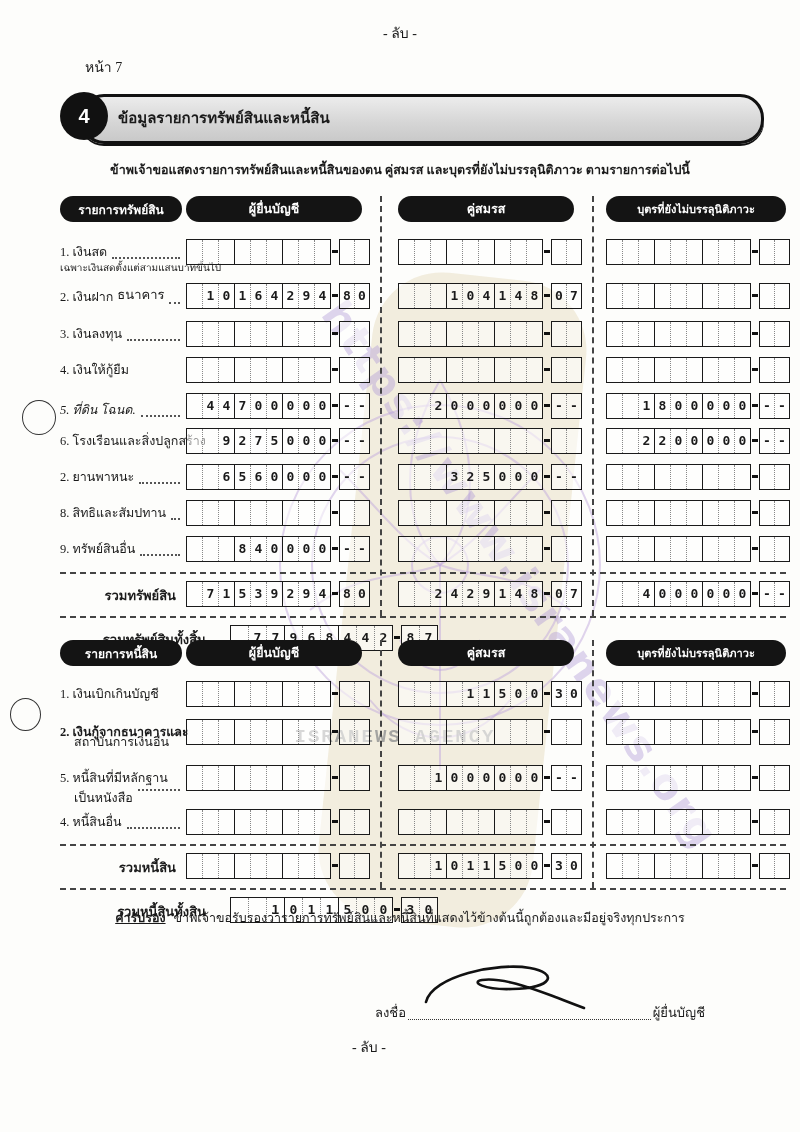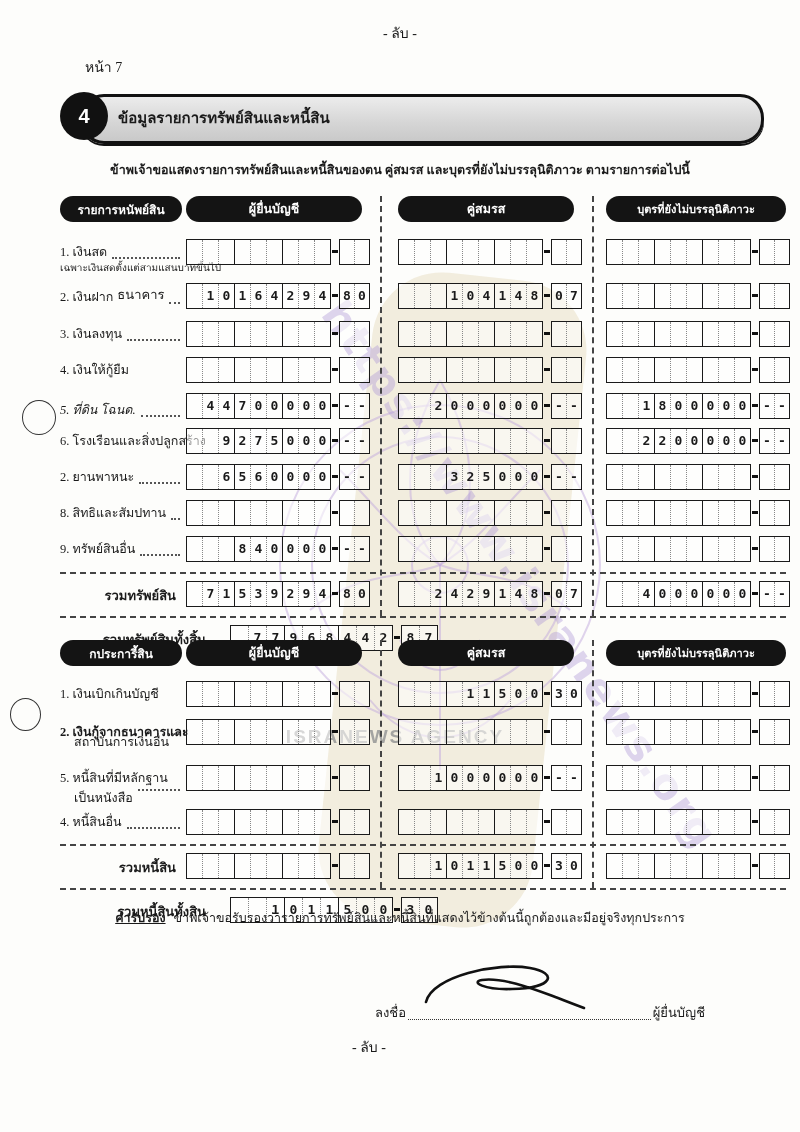--- a/index.html
+++ b/index.html
@@ -7,21 +7,21 @@
         font-family:"Liberation Serif","DejaVu Serif",serif;color:#1a1a1a;overflow:hidden;}
   .abs{position:absolute;}
   
   .wm{position:absolute;inset:0;z-index:0;pointer-events:none;}
   .wm-band{position:absolute;left:345px;top:275px;width:215px;height:650px;
            background:rgba(226,214,182,.42);border-radius:70px;transform:rotate(6deg);}
   .wm-url{position:absolute;left:352px;top:292px;transform:rotate(55deg);transform-origin:left top;
           font-family:"DejaVu Sans",sans-serif;font-size:42px;font-weight:bold;white-space:nowrap;
           color:rgba(172,150,216,.40);letter-spacing:2px;}
   .wm-agency{position:absolute;left:255px;top:726px;width:280px;text-align:center;
-             font-family:Liberation Sans, sans-serif;font-size:19px;font-weight:bold;
+             font-family:Liberation Mono, monospace;font-size:19px;font-weight:bold;
              letter-spacing:2px;color:rgba(150,150,150,.85);}
   
   .secret{position:absolute;width:100%;text-align:center;font-size:14px;z-index:2;}
   .pageno{position:absolute;left:85px;top:56px;font-size:14px;z-index:2;}
   .banner{position:absolute;left:80px;top:94px;width:678px;height:44px;border:3px solid #111;
           border-radius:24px;background:linear-gradient(#ececec,#d5d5d5 60%,#c9c9c9);
           box-shadow:0 2px 0 #111;z-index:1;}
   .banner-title{position:absolute;left:118px;top:106px;font-size:15px;font-weight:bold;z-index:3;}
   .sec-circle{position:absolute;left:60px;top:92px;width:48px;height:48px;border-radius:50%;
               background:#111;color:#fff;text-align:center;line-height:48px;font-size:20px;
@@ -90,21 +90,21 @@
   </div>
 
   <div class="secret" style="top:22px;">- ลับ -</div>
   <div class="pageno">หน้า 7</div>
   <div class="banner"></div>
   <div class="sec-circle">4</div>
   <div class="banner-title">ข้อมูลรายการทรัพย์สินและหนี้สิน</div>
   <div class="intro">ข้าพเจ้าขอแสดงรายการทรัพย์สินและหนี้สินของตน คู่สมรส และบุตรที่ยังไม่บรรลุนิติภาวะ ตามรายการต่อไปนี้</div>
 
   <div id="assets-table" class="table" style="top:196px;height:460px;">
-      <div class="pill" style="left: 0px; top: 0px; width: 122px; font-size: 12px;">รายการหนัพย์สิน</div>
+      <div class="pill" style="left: 0px; top: 0px; width: 122px; font-size: 12px;">รายการทรัพย์สิน</div>
       <div class="pill" style="left: 126px; top: 0px; width: 176px; font-size: 12.5px;">ผู้ยื่นบัญชี</div>
       <div class="pill" style="left: 338px; top: 0px; width: 176px; font-size: 12.5px;">คู่สมรส</div>
       <div class="pill" style="left: 546px; top: 0px; width: 180px; font-size: 11px;">บุตรที่ยังไม่บรรลุนิติภาวะ</div>
       <div class="rowlabel" style="top: 46px;">
         <span class="lbl">1. เงินสด</span>
         <span class="leader"></span>
       </div>
       <div class="note" style="top: 64px;">เฉพาะเงินสดตั้งแต่สามแสนบาทขึ้นไป</div>
       <div class="numfield" style="left: 126px; top: 42px;">
         <div class="mainbox">
@@ -698,21 +698,21 @@
         </div>
         <span class="dashlink"></span>
         <div class="decbox">
           <span class="cell">8</span>
           <span class="cell d">7</span>
         </div>
       </div>
     </div>
 
   <div id="liab-table" class="table" style="top:640px;height:300px;">
-      <div class="pill" style="left: 0px; top: 0px; width: 122px; font-size: 12px;">กประการี้สิน</div>
+      <div class="pill" style="left: 0px; top: 0px; width: 122px; font-size: 12px;">รายการหนี้สิน</div>
       <div class="pill" style="left: 126px; top: 0px; width: 176px; font-size: 12.5px;">ผู้ยื่นบัญชี</div>
       <div class="pill" style="left: 338px; top: 0px; width: 176px; font-size: 12.5px;">คู่สมรส</div>
       <div class="pill" style="left: 546px; top: 0px; width: 180px; font-size: 11px;">บุตรที่ยังไม่บรรลุนิติภาวะ</div>
       <div class="rowlabel" style="top: 44px;">
         <span class="lbl">1. เงินเบิกเกินบัญชี</span>
       </div>
       <div class="numfield" style="left: 126px; top: 40px;">
         <div class="mainbox">
           <span class="cell"></span>
           <span class="cell"></span>

